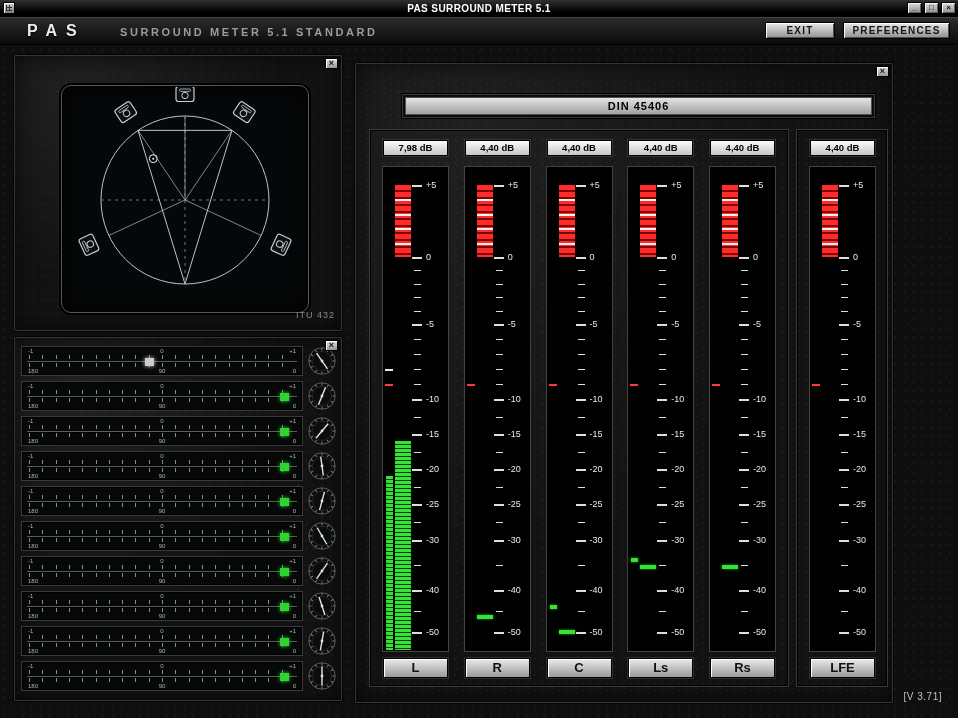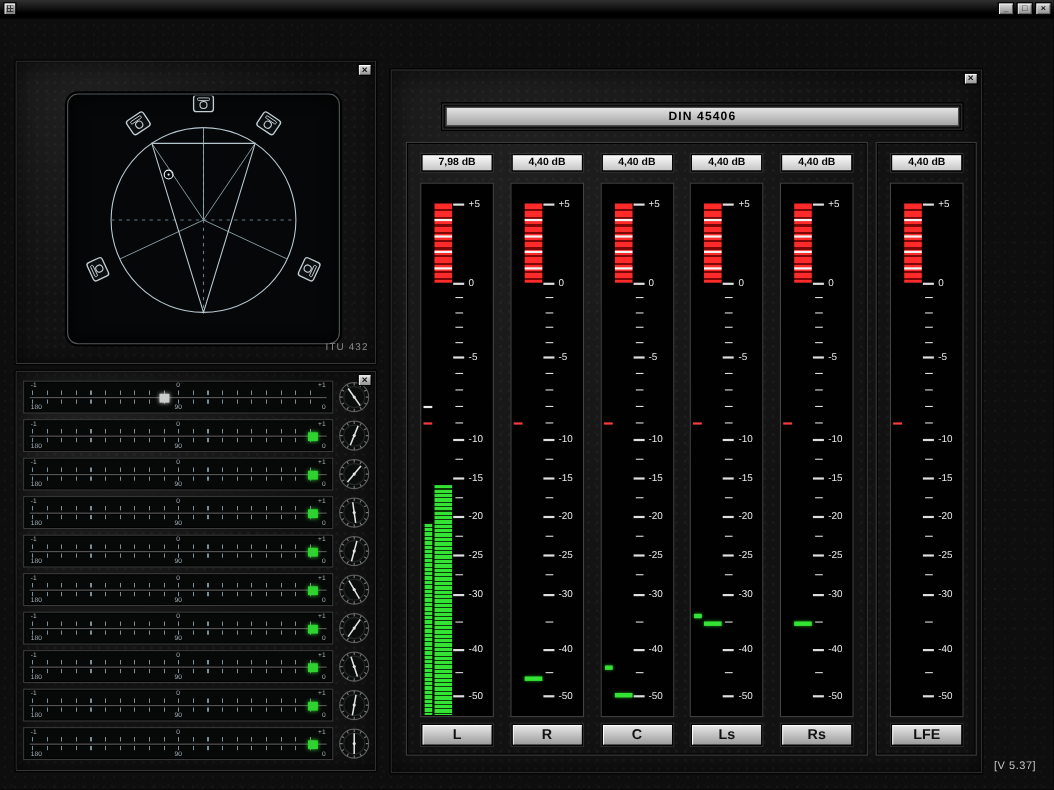--- a/index.html
+++ b/index.html
@@ -58,27 +58,34 @@
 .hold-seg{position:absolute;height:4px;background:#35e335;box-shadow:0 0 3px #22aa22;}
 .version{position:absolute;right:16px;top:691px;color:#c2c2c2;font-size:10px;letter-spacing:.5px;}
 </style>
 </head>
 <body>
 
 <div class="window">
 
   <div class="titlebar">
     <div class="app-icon"></div>
+    <div class="titlebar-title">PAS SURROUND METER 5.1</div>
     <div class="win-controls">
       <div class="win-btn">_</div>
       <div class="win-btn">□</div>
       <div class="win-btn">×</div>
     </div>
   </div>
 
+  <div class="header">
+    <div class="brand">PAS</div>
+    <div class="subtitle">SURROUND METER 5.1 STANDARD</div>
+    <div class="hdr-btn exit-btn">EXIT</div>
+    <div class="hdr-btn pref-btn">PREFERENCES</div>
+  </div>
 
   <div class="panel surround-panel">
     <div class="panel-close">×</div>
     <div class="scope">
       <svg id="scope-svg" width="244" height="224">
           <circle cx="122" cy="113" r="84" fill="none" stroke="#b6c6cf" stroke-width="1"></circle>
           <line x1="122" y1="29" x2="122" y2="197" stroke="#647a86" stroke-width="1" stroke-dasharray="3 4"></line>
           <line x1="38" y1="113" x2="206" y2="113" stroke="#647a86" stroke-width="1" stroke-dasharray="3 4"></line>
           <line x1="122" y1="113" x2="122" y2="29" stroke="#93a8b2" stroke-width="0.8"></line>
           <line x1="122" y1="113" x2="75.02779610845727" y2="43.3608439053765" stroke="#93a8b2" stroke-width="0.8"></line>
@@ -735,14 +742,14 @@
             <div class="tick-label" style="left: 43px; top: 419px;">-40</div>
             <div class="tick" style="left: 29px; width: 10px; top: 465px; height: 2px;"></div>
             <div class="tick-label" style="left: 43px; top: 461px;">-50</div>
             <div class="ref-mark" style="left: 2px; width: 8px; top: 217px;"></div>
           </div>
           <div class="chan-btn">LFE</div>
         </div>
       </div>
   </div>
 
-  <div class="version">[V 5.37]</div>
+  <div class="version">[V 3.71]</div>
 </div>
 
 </body></html>

